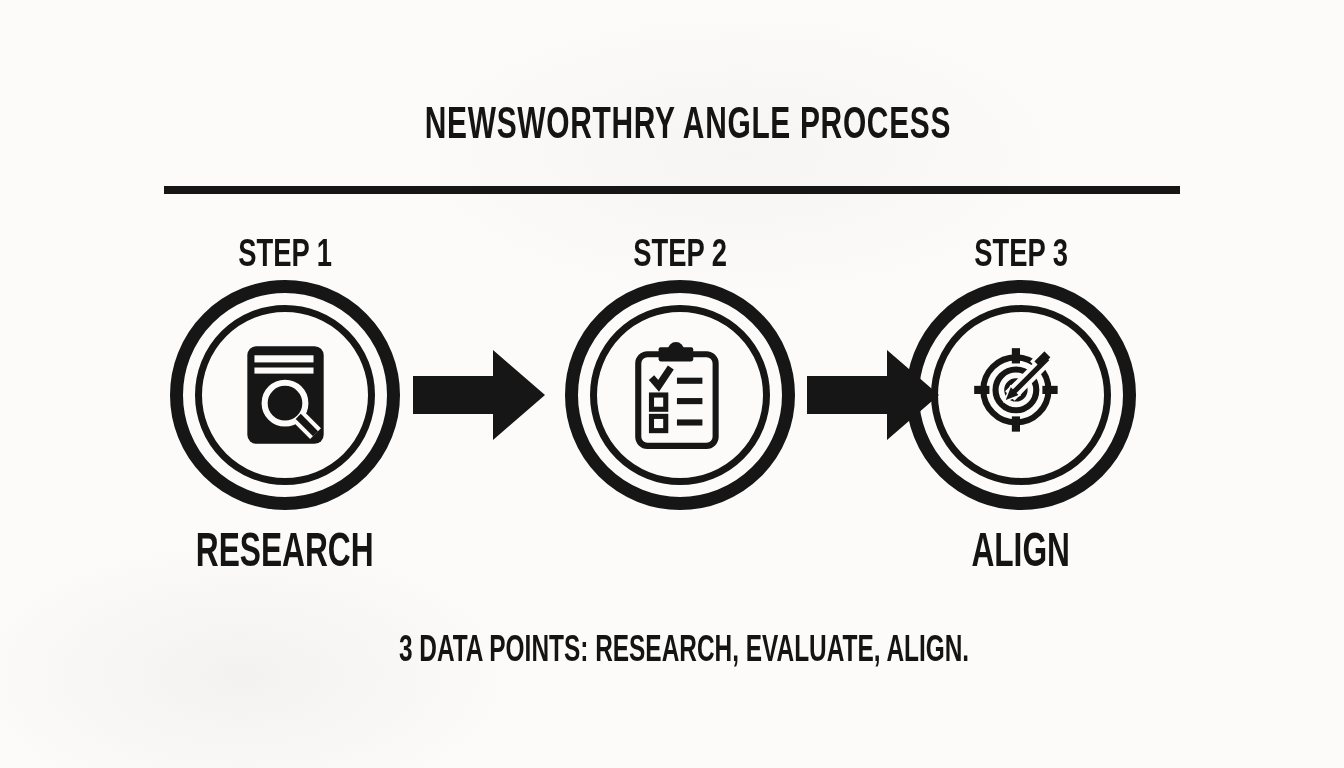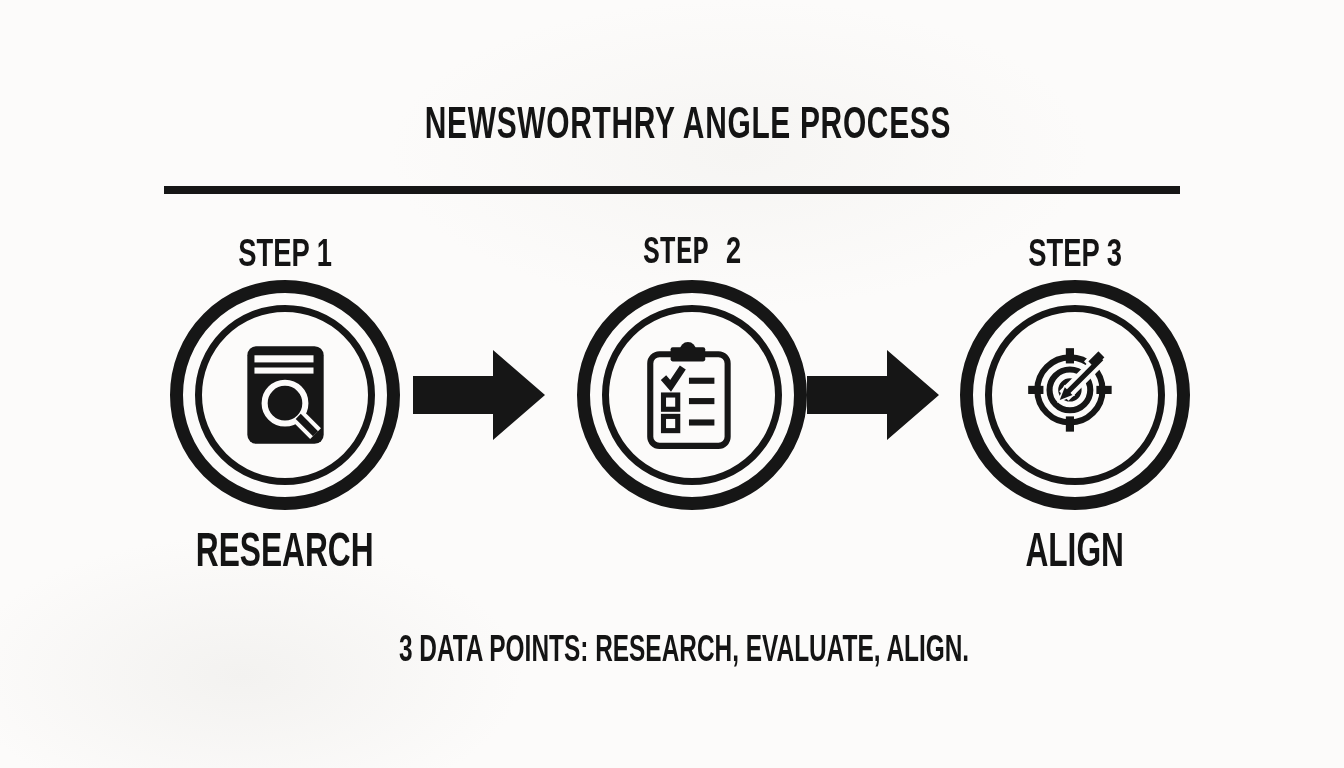--- a/index.html
+++ b/index.html
@@ -47,22 +47,22 @@
   }
   .step {
     position: absolute;
     top: 234px;
     width: 320px;
     display: flex;
     flex-direction: column;
     align-items: center;
   }
   .step-1 { left: 125px; }
-  .step-2 { left: 532px; font-family: Liberation Mono, monospace; }
-  .step-3 { left: 915px; }
+  .step-2 { left: 520px; }
+  .step-3 { left: 861px; }
   .step-label {
     font-size: 38px;
     line-height: 1;
   }
   .step-label .condensed { transform: scaleX(0.72); }
   .ring-outer {
     margin-top: 8px;
     width: 230px;
     height: 230px;
     box-sizing: border-box;

